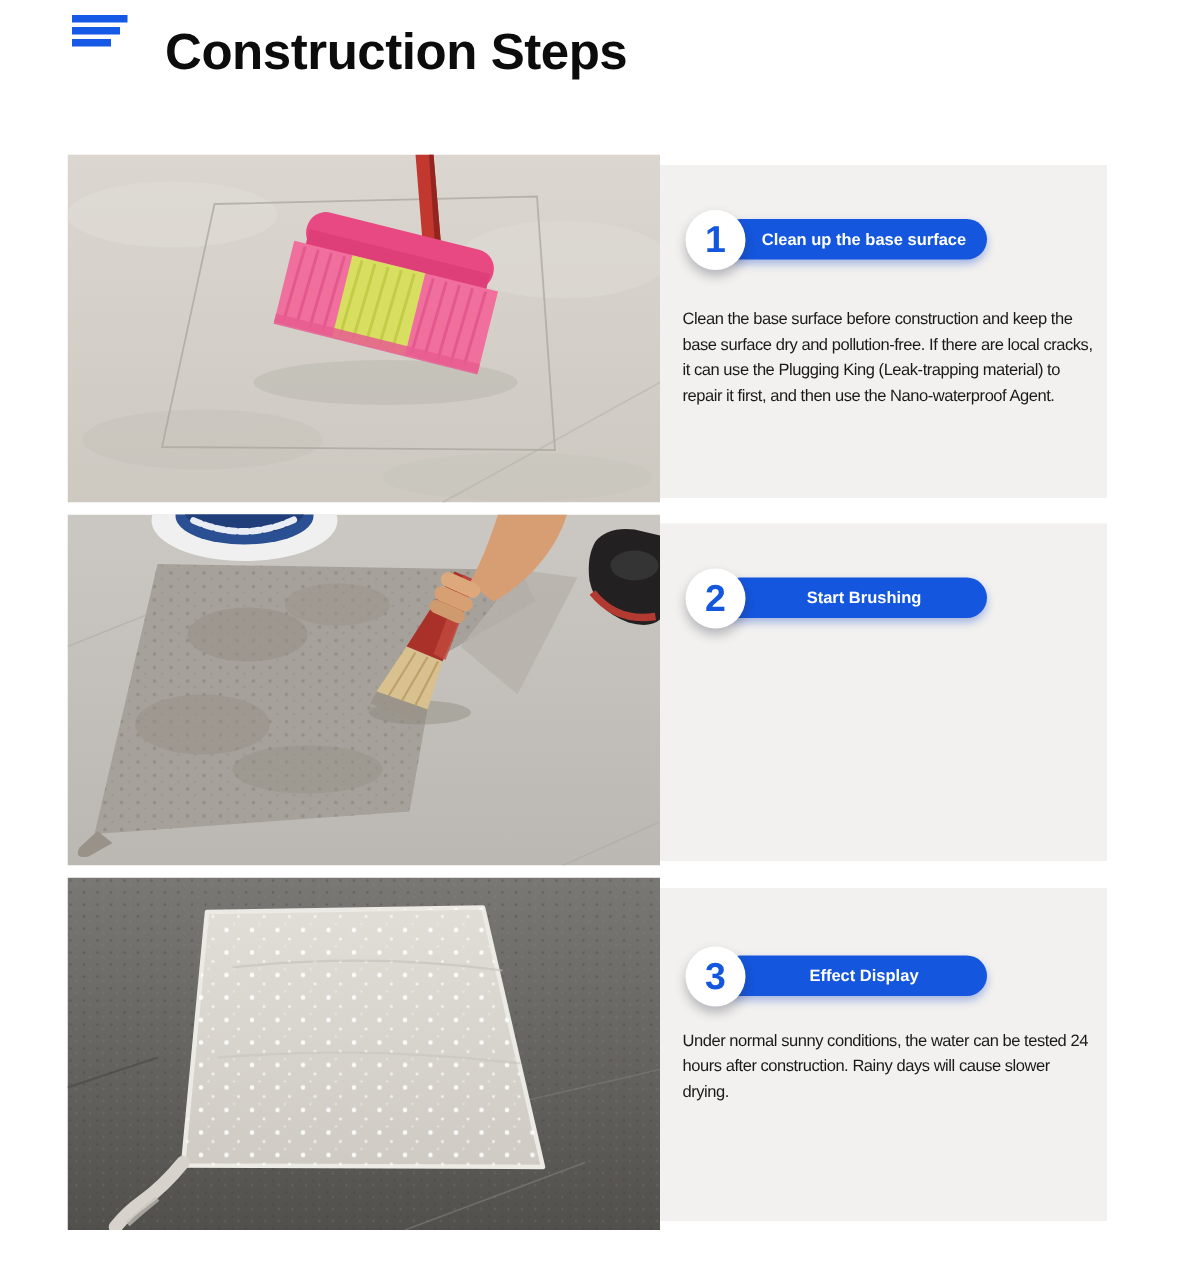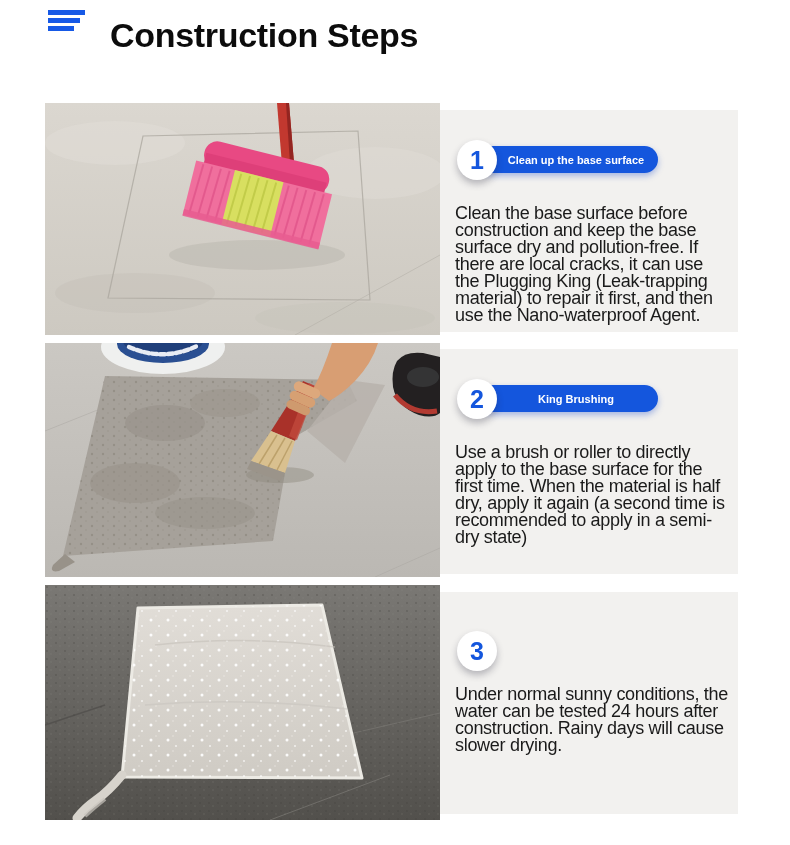--- a/index.html
+++ b/index.html
@@ -29,21 +29,21 @@
 
   .badge{position:relative;height:40px;}
   #step3 .badge{margin-top:9px;}
   .num-circle{position:absolute;left:2px;top:0;width:40px;height:40px;border-radius:50%;background:#ffffff;
     color:var(--pill-blue,#1456dd);font-size:25px;font-weight:700;display:flex;align-items:center;
     justify-content:center;box-shadow:0 4px 7px rgba(40,40,60,.30);z-index:2;}
   .pill{position:absolute;left:25px;top:6px;width:178px;height:27px;border-radius:14px;
     background:var(--pill-blue,#1456dd);color:#ffffff;font-size:11px;font-weight:700;
     display:flex;align-items:center;justify-content:center;box-sizing:border-box;padding-left:14px;
     box-shadow:0 3px 6px rgba(20,70,200,.35);white-space:nowrap;}
-  .desc{margin:25px 0 0 0;font-size:18px;line-height:17px;color:#1a1a1a;letter-spacing:-.3px;width:276px;}
+  .desc{margin:25px 0 0 0;font-size:11px;line-height:17px;color:#1a1a1a;letter-spacing:-.3px;width:276px;}
   #step3 .desc{margin-top:15px;}
 </style>
 </head>
 <body>
 
 <div class="header">
   <div class="menu-icon">
     <div class="bar b1"></div>
     <div class="bar b2"></div>
     <div class="bar b3"></div>
@@ -155,23 +155,22 @@
         <path d="M287,0 L333,0 Q327,20 310,38 Q296,52 284,58 L268,46 Q278,28 287,0 Z" fill="#d89e73"></path>
         <rect x="248" y="42" width="28" height="10" rx="5" fill="#dda87c" transform="rotate(24 262 47)"></rect>
         <rect x="244" y="51" width="27" height="10" rx="5" fill="#d6a073" transform="rotate(24 257 56)"></rect>
         <rect x="241" y="60" width="25" height="9" rx="4.5" fill="#cf9a6e" transform="rotate(24 253 64)"></rect>
       </g>
     </svg>
   </figure>
   <div class="step-panel">
     <div class="badge">
       <span class="num-circle">2</span>
-      <span class="pill">King Brushing</span>
+      <span class="pill">Start Brushing</span>
     </div>
-    <p class="desc">Use a brush or roller to directly apply to the base surface for the first time. When the material is half dry, apply it again (a second time is recommended to apply in a semi-dry state)</p>
   </div>
 </section>
 
 <section class="step" id="step3">
   <figure class="step-figure">
     <svg width="395" height="235" viewBox="0 0 395 235">
       <defs>
         <linearGradient id="f3" x1="0" y1="0" x2="0" y2="1">
           <stop offset="0" stop-color="#7a7874"></stop>
             <stop offset="1" stop-color="#52504c"></stop>
@@ -203,16 +202,17 @@
       </g>
       <g>
         <path d="M77,190 Q64,206 50,216 Q40,223 32,233" stroke="#d7d3cc" stroke-width="9" fill="none" stroke-linecap="round"></path>
         <path d="M60,214 Q50,222 40,231" stroke="#c9c5be" stroke-width="4" fill="none" opacity=".7"></path>
       </g>
     </svg>
   </figure>
   <div class="step-panel">
     <div class="badge">
       <span class="num-circle">3</span>
+      <span class="pill">Effect Display</span>
     </div>
     <p class="desc">Under normal sunny conditions, the water can be tested 24 hours after construction. Rainy days will cause slower drying.</p>
   </div>
 </section>
 
 </body></html>

